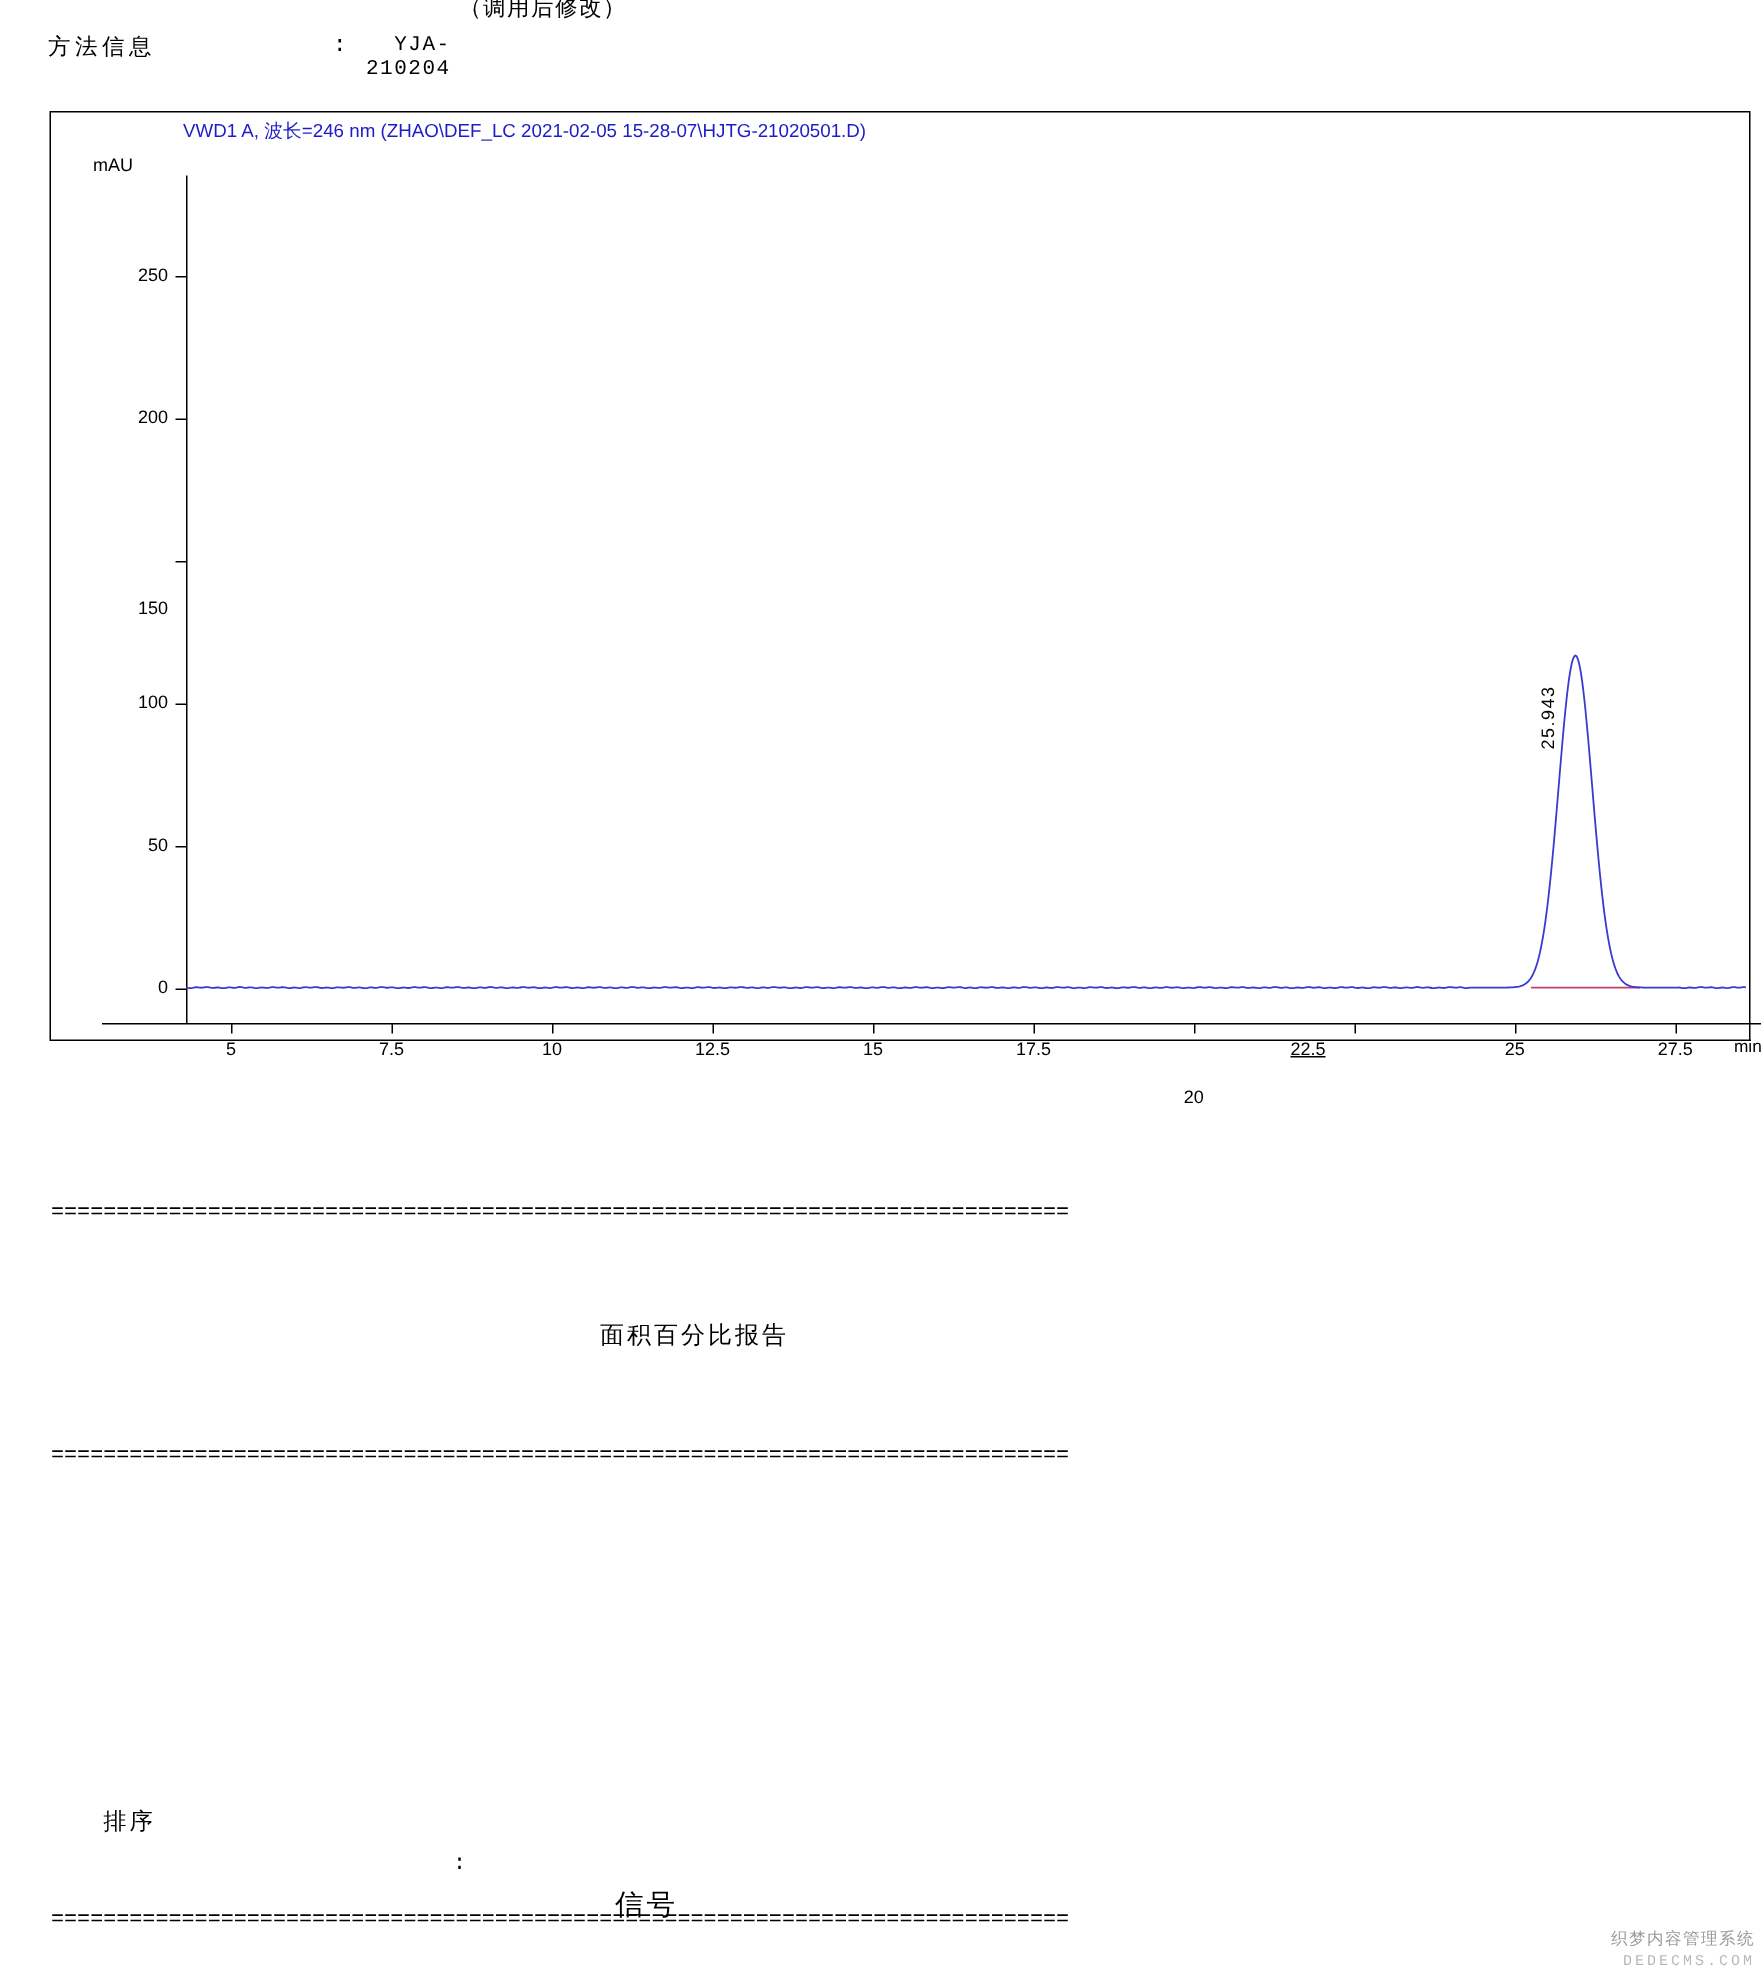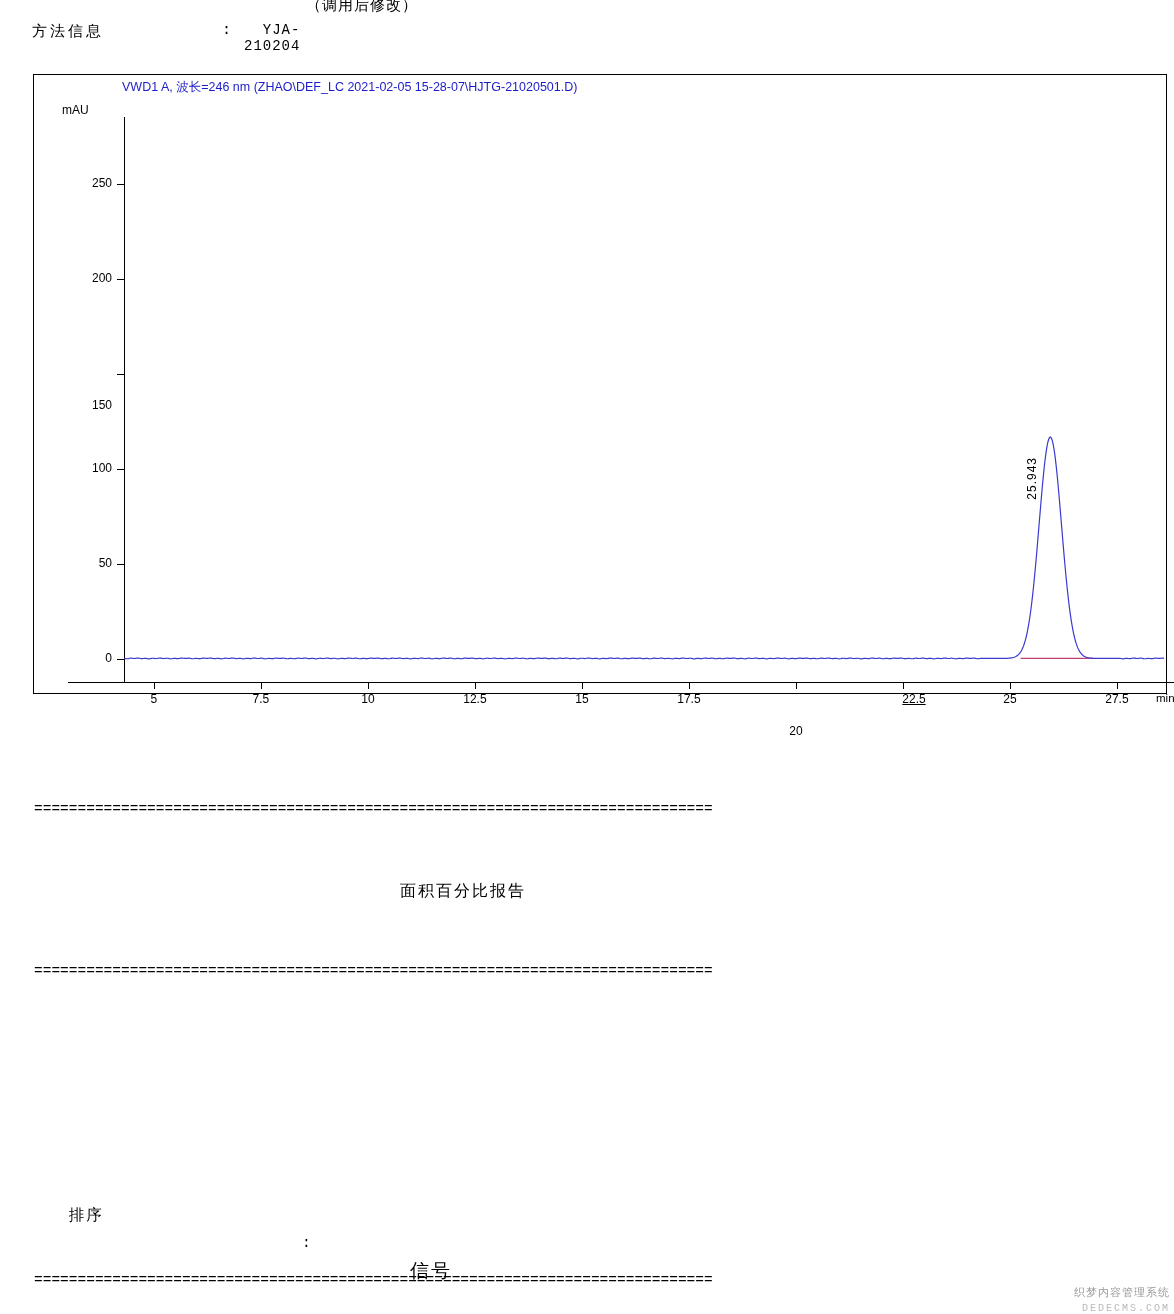--- a/index.html
+++ b/index.html
@@ -81,21 +81,21 @@
       <div class="xtlabel" style="left: 313.951px;">10</div>
       <div class="xtick" style="left: 440.947px;"></div>
       <div class="xtlabel" style="left: 420.947px;">12.5</div>
       <div class="xtick" style="left: 547.942px;"></div>
       <div class="xtlabel" style="left: 527.942px;">15</div>
       <div class="xtick" style="left: 654.938px;"></div>
       <div class="xtlabel" style="left: 634.938px;">17.5</div>
       <div class="xtick" style="left: 761.934px;"></div>
       <div class="xtlabel" style="left: 741.934px; margin-top: 32px;">20</div>
       <div class="xtick" style="left: 868.93px;"></div>
-      <div class="xtlabel" style="left: 860px; text-decoration: underline;">22.5</div>
+      <div class="xtlabel" style="left: 818px; text-decoration: underline;">22.5</div>
       <div class="xtick" style="left: 975.926px;"></div>
       <div class="xtlabel" style="left: 955.926px;">25</div>
       <div class="xtick" style="left: 1082.92px;"></div>
       <div class="xtlabel" style="left: 1062.92px;">27.5</div>
     </div>
 
   <div id="xunit">min</div>
 
   <svg id="plot" viewBox="0 0 1040 565" preserveAspectRatio="none">
     <path id="trace-baseline" fill="none" stroke="#c04070" stroke-width="1.1" d="M896.63 541.41 L969.38 541.41"></path>

